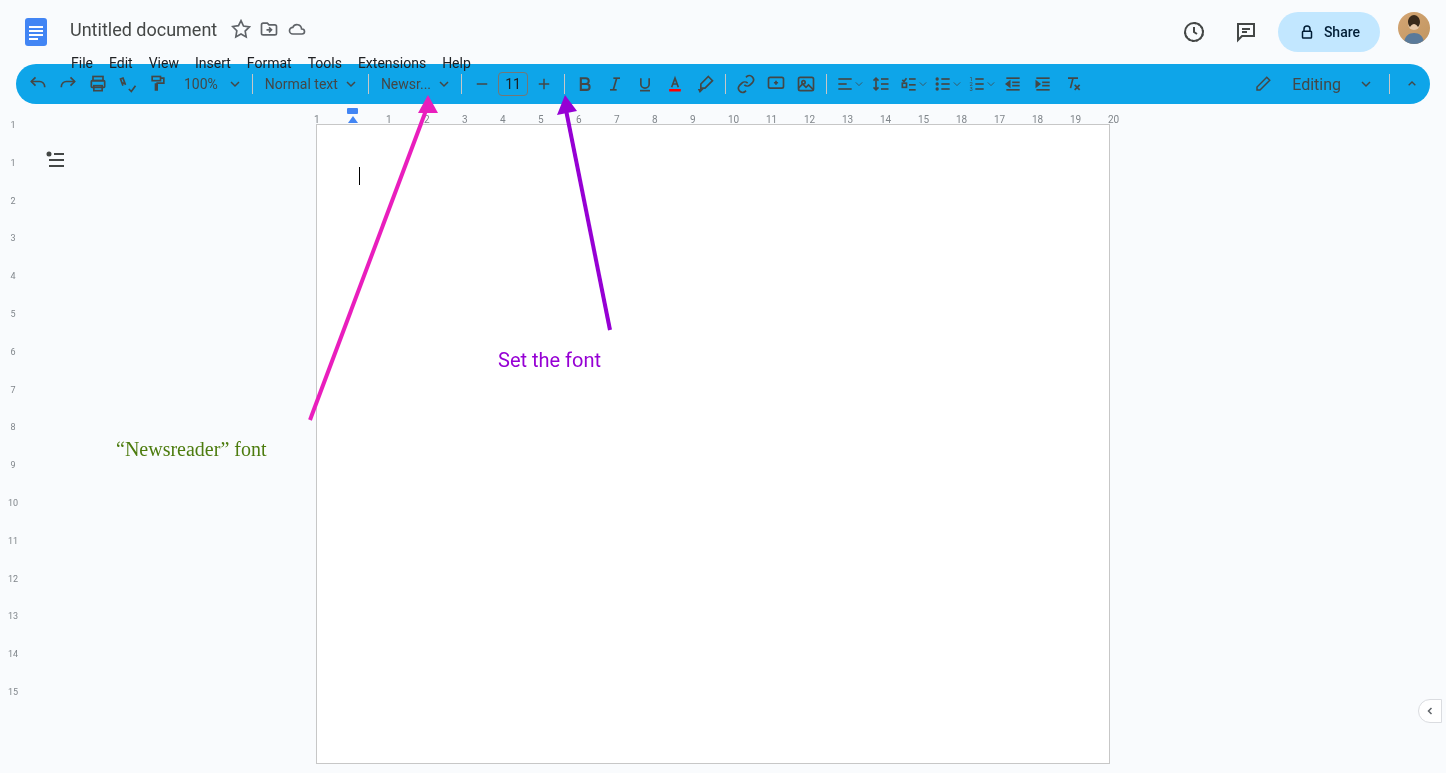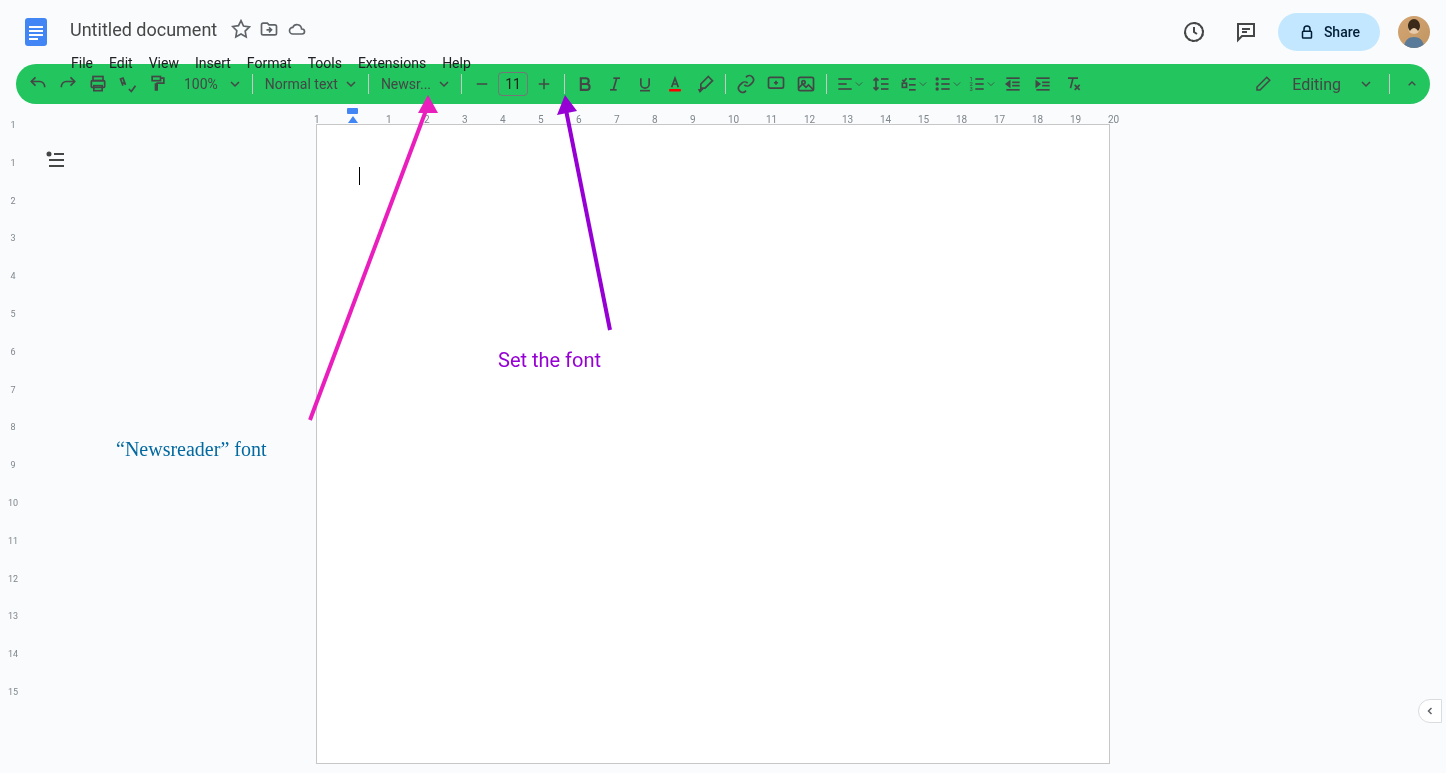--- a/index.html
+++ b/index.html
@@ -6,27 +6,27 @@
 body { background: #f9fbfd; width: 1446px; height: 773px; overflow: hidden; position: relative; }
 
 
 .header { display: flex; align-items: center; padding: 8px 16px 0 16px; height: 56px; }
 .logo { width: 40px; height: 40px; display: flex; align-items: center; justify-content: center; margin-right: 8px; }
 .doc-title-area { display: flex; flex-direction: column; flex: 1; }
 .title-row { display: flex; align-items: center; gap: 8px; margin-top: 27px; }
 .doc-title { font-size: 18px; color: #444746; padding: 2px 6px; }
 .menu-bar { display: flex; gap: 2px; margin-top: 9px; }
 .menu-item { font-size: 14px; color: #202124; padding: 4px 7px; border-radius: 4px; cursor: pointer; }
-.header-right { display: flex; align-items: center; gap: 12px; }
+.header-right { display: flex; gap: 12px; }
 .icon-btn { width: 40px; height: 40px; display: flex; align-items: center; justify-content: center; border-radius: 50%; cursor: pointer; }
 .share-btn { background: #c2e7ff; border-radius: 40px; padding: 10px 20px; display: flex; align-items: center; gap: 8px; font-size: 14px; font-weight: 500; color: #001d35; cursor: pointer; }
 .avatar { width: 32px; height: 32px; border-radius: 50%; background: linear-gradient(135deg, #d4a574 0%, #c19660 100%); margin-left: 6px; overflow: hidden; }
 
 
-.toolbar { display: flex; align-items: center; margin: 8px 16px 0 16px; background: #22c55e; border-radius: 24px; padding: 4px 8px; height: 40px; gap: 2px; }
+.toolbar { display: flex; align-items: center; margin: 8px 16px 0 16px; background: #0ea5e9; border-radius: 24px; padding: 4px 8px; height: 40px; gap: 2px; }
 .tb-btn { height: 28px; min-width: 28px; display: flex; align-items: center; justify-content: center; border-radius: 4px; cursor: pointer; padding: 0 2px; }
 .tb-sep { width: 1px; height: 20px; background: #c7c7c7; margin: 0 4px; }
 .tb-dropdown { display: flex; align-items: center; padding: 0 6px; height: 28px; border-radius: 4px; cursor: pointer; font-size: 14px; color: #444746; gap: 8px; }
 .zoom-text { font-size: 14px; color: #444746; padding: 0 4px; }
 .font-size-input { width: 30px; height: 24px; border: 1px solid #747775; border-radius: 4px; text-align: center; font-size: 14px; color: #1f1f1f; background: transparent; }
 .editing-btn { display: flex; align-items: center; gap: 20px; background: transparent; border-radius: 4px; padding: 4px 12px; font-size: 16px; color: #444746; cursor: pointer; margin-left: auto; justify-content: space-between; }
 .chevron { width: 20px; height: 20px; display: flex; align-items: center; justify-content: center; margin-left: 6px; cursor: pointer; border-radius: 50%; }
 
 
 .workspace { position: relative; display: flex; height: calc(100% - 104px); }
@@ -36,21 +36,21 @@
 .doc-area { flex: 1; position: relative; overflow: auto; padding-top: 20px; }
 .doc-page { width: 794px; min-height: 640px; background: white; margin: 0 0 0 290px; border: 1px solid #c7c7c7; position: relative; }
 .cursor-line { position: absolute; left: 42px; top: 42px; width: 1px; height: 18px; background: #000; }
 
 .outline-btn { position: absolute; left: 42px; top: 146px; width: 28px; height: 28px; display: flex; align-items: center; justify-content: center; cursor: pointer; color: #444746; }
 
 .side-panel-btn { position: absolute; right: 4px; bottom: 50px; width: 24px; height: 24px; background: white; border: 1px solid #dadce0; border-radius: 50% 0 0 50%; display: flex; align-items: center; justify-content: center; cursor: pointer; }
 
 
 .annotation { position: absolute; font-family: 'Comic Sans MS', cursive; font-size: 20px; font-weight: 400; pointer-events: none; }
-.ann-pink { color: #0369a1; }
+.ann-pink { color: #4d7c0f; }
 .ann-purple { color: #9600d4; }
 
 svg { display: block; }
 .svg-arrow { position: absolute; pointer-events: none; }
 
 
 .indent-marker { position: absolute; left: 348px; top: 116px; width: 0; height: 0; border-left: 5px solid transparent; border-right: 5px solid transparent; border-bottom: 7px solid #4285f4; }
 .indent-marker2 { position: absolute; left: 347px; top: 108px; width: 11px; height: 6px; background: #4285f4; border-radius: 1px; }
 
 .ruler-strip { position: absolute; top: 112px; left: 314px; width: 800px; height: 14px; display: flex; align-items: center; }

